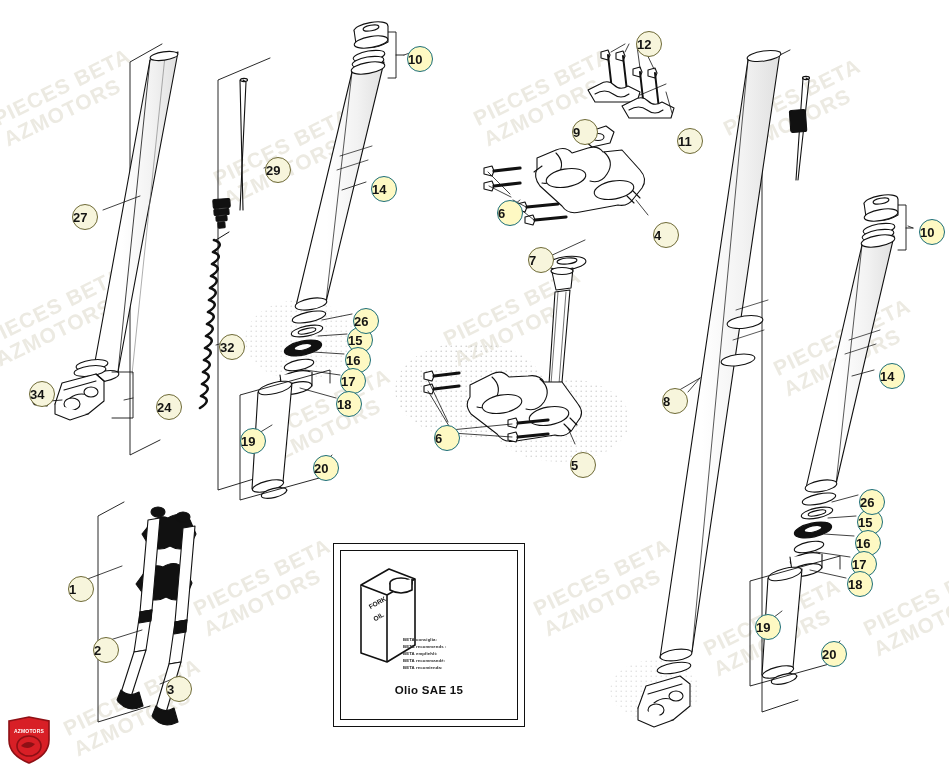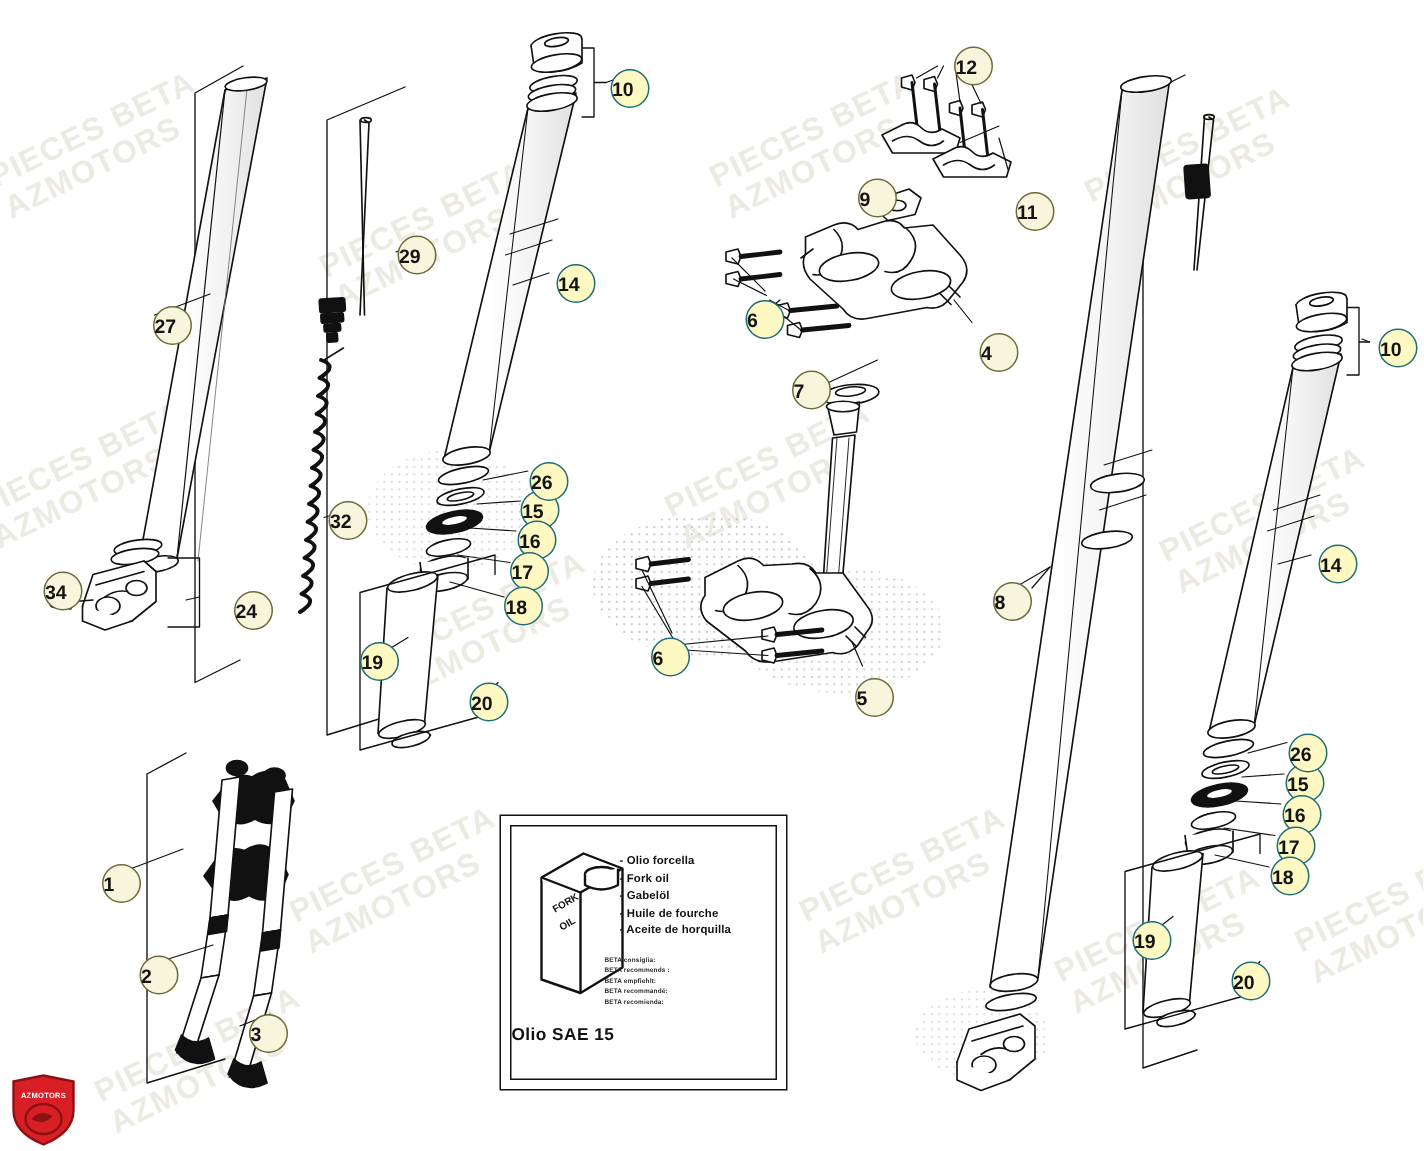--- a/index.html
+++ b/index.html
@@ -73,21 +73,21 @@
   #oil-rec{
     position:absolute;left:62px;top:86px;
     font-size:4.3px;
     line-height:1.62;
     color:#2b2b2b;
     font-weight:700;
     letter-spacing:0.1px;
   }
   #oil-grade{
     position:absolute;left:0;right:0;top:133px;
-    text-align:left;
+    text-align:center;
     font-size:11.5px;
     font-weight:700;
     color:#111;
     letter-spacing:0.3px;
   }
   #oil-can-lbl1,#oil-can-lbl2{
     position:absolute;
     color:#111;
     font-size:6.6px;
     font-weight:700;
@@ -501,27 +501,20 @@
           <path d="M8,22 L36,6 L62,16 L62,82 L34,99 L8,90 Z"></path>
           <path d="M8,22 L34,32 L34,99"></path>
           <path d="M34,32 L62,16"></path>
           <ellipse cx="48" cy="20" rx="11" ry="5"></ellipse>
           <path d="M37,20 L37,27 q11,6 22,0 L59,16"></path>
         </g>
       </svg>
       <div id="oil-can-lbl1" style="left:27px;top:48px;transform:rotate(-30deg);">FORK</div>
       <div id="oil-can-lbl2" style="left:32px;top:62px;transform:rotate(-30deg);">OIL</div>
 
-      <div id="oil-list">
-          <div>- Olio forcella</div>
-          <div>- Fork oil</div>
-          <div>- Gabelöl</div>
-          <div>- Huile de fourche</div>
-          <div>- Aceite de horquilla</div>
-        </div>
       <div id="oil-rec">
           <div>BETA consiglia:</div>
           <div>BETA recommends :</div>
           <div>BETA empfiehlt:</div>
           <div>BETA recommandé:</div>
           <div>BETA recomienda:</div>
         </div>
       <div id="oil-grade">Olio SAE 15</div>
     </div>
   </div>
@@ -622,21 +615,21 @@
       </div>
       <div class="cal y" style="left: 29px; top: 381px;">
         <span>34</span>
       </div>
       <div class="cal c" style="left: 353px; top: 308px;">
         <span>26</span>
       </div>
       <div class="cal c" style="left: 859px; top: 489px;">
         <span>26</span>
       </div>
-      <div class="cal y" style="left: 102px; top: 204px;">
+      <div class="cal y" style="left: 72px; top: 204px;">
         <span>27</span>
       </div>
     </div>
 
   <div id="logo">
     <svg width="46" height="48" viewBox="0 0 46 48">
       <path d="M3,5 L23,1 L43,5 L43,24 q0,15 -20,23 q-20,-8 -20,-23 Z" fill="#d81f26" stroke="#8e1015" stroke-width="1.6"></path>
       <ellipse cx="23" cy="30" rx="12" ry="10" fill="none" stroke="#8e1015" stroke-width="1.6"></ellipse>
       <path d="M15,30 q6,-7 14,-2 q-6,7 -14,2 Z" fill="#8e1015"></path>
     </svg>

